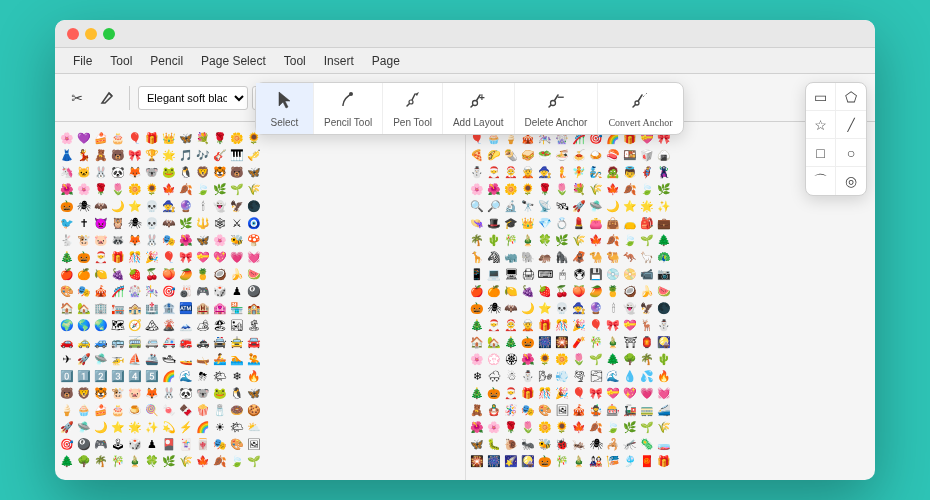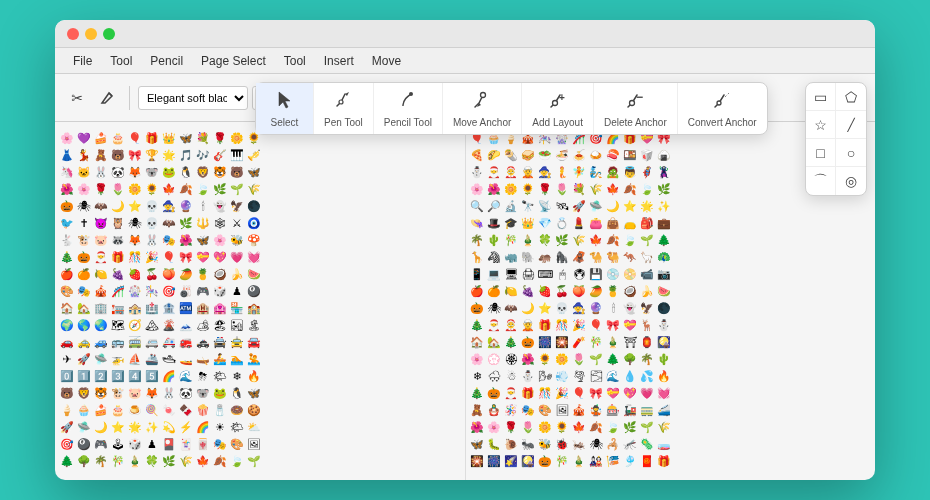--- a/index.html
+++ b/index.html
@@ -133,21 +133,21 @@
       display: flex;
       flex-direction: column;
       align-items: center;
       justify-content: center;
       padding: 6px 10px;
       cursor: pointer;
       border-right: 1px solid #eee;
       min-width: 58px;
       gap: 3px;
     }
-    .float-tool:last-child { border-right: none; }
+    .float-tool:last-child { border-right: none; font-family: Liberation Serif, serif; }
     .float-tool.active { background: #e8f0fe; }
     .float-tool-icon {
       font-size: 20px;
       color: #444;
       line-height: 1;
     }
     .float-tool-label {
       font-size: 10px;
       color: #555;
       text-align: left;
@@ -227,21 +227,21 @@
     </div>
   </div>
 
   <div class="menu-bar">
     <span class="menu-item">File</span>
     <span class="menu-item">Tool</span>
     <span class="menu-item">Pencil</span>
     <span class="menu-item">Page Select</span>
     <span class="menu-item">Tool</span>
     <span class="menu-item">Insert</span>
-    <span class="menu-item">Move</span>
+    <span class="menu-item">Page</span>
   </div>
 
   <div class="toolbar">
     <div class="toolbar-group">
       <div class="toolbar-btn">✂</div>
       <div class="toolbar-btn">
         <svg width="16" height="16" viewBox="0 0 16 16" fill="none">
           <path d="M3 13 L10 3 L13 6 L6 13 Z" stroke="#444" stroke-width="1.5" fill="none"></path>
           <path d="M10 3 L13 6" stroke="#444" stroke-width="1.5"></path>
         </svg>
@@ -273,52 +273,41 @@
           <svg width="22" height="22" viewBox="0 0 22 22" fill="none">
             <path d="M5 3 L5 17 L9 13 L12 19 L14 18 L11 12 L16 12 Z" fill="#444" stroke="#333" stroke-width="0.5"></path>
           </svg>
         </span>
         <span class="float-tool-label">Select</span>
       </div>
 
       <div class="float-tool">
         <span class="float-tool-icon">
           <svg width="22" height="22" viewBox="0 0 22 22" fill="none">
+            <path d="M6 16 C7 10 10 8 14 5" stroke="#444" stroke-width="1.5" fill="none" stroke-linecap="round"></path>
+            <circle cx="14" cy="5" r="2" fill="#444"></circle>
+            <path d="M5 17 L6 16 L7 17 Z" fill="#444"></path>
+          </svg>
+        </span>
+        <span class="float-tool-label">Pencil
+Tool</span>
+      </div>
+
+      <div class="float-tool">
+        <span class="float-tool-icon">
+          <svg width="22" height="22" viewBox="0 0 22 22" fill="none">
             <path d="M5 17 L9 13 L13 5" stroke="#444" stroke-width="1.5" fill="none" stroke-linecap="round"></path>
             <path d="M13 5 L17 3 L15 7 Z" fill="#444"></path>
             <circle cx="9" cy="13" r="2" stroke="#444" stroke-width="1.2" fill="white"></circle>
           </svg>
         </span>
         <span class="float-tool-label">Pen
 Tool</span>
       </div>
 
-      <div class="float-tool">
-        <span class="float-tool-icon">
-          <svg width="22" height="22" viewBox="0 0 22 22" fill="none">
-            <path d="M6 16 C7 10 10 8 14 5" stroke="#444" stroke-width="1.5" fill="none" stroke-linecap="round"></path>
-            <circle cx="14" cy="5" r="2" fill="#444"></circle>
-            <path d="M5 17 L6 16 L7 17 Z" fill="#444"></path>
-          </svg>
-        </span>
-        <span class="float-tool-label">Pencil
-Tool</span>
-      </div>
-
-      <div class="float-tool">
-        <span class="float-tool-icon">
-          <svg width="22" height="22" viewBox="0 0 22 22" fill="none">
-            <path d="M4 18 L8 14 L12 6" stroke="#444" stroke-width="1.5" fill="none" stroke-linecap="round"></path>
-            <circle cx="12" cy="6" r="2.5" stroke="#444" stroke-width="1.3" fill="white"></circle>
-            <path d="M8 14 L6 18 L10 16 Z" fill="#444"></path>
-          </svg>
-        </span>
-        <span class="float-tool-label">Move
-Anchor</span>
-      </div>
 
       <div class="float-tool">
         <span class="float-tool-icon">
           <svg width="22" height="22" viewBox="0 0 22 22" fill="none">
             <path d="M4 18 L8 14 L13 6" stroke="#444" stroke-width="1.5" fill="none" stroke-linecap="round"></path>
             <circle cx="8" cy="14" r="2.5" stroke="#444" stroke-width="1.3" fill="white"></circle>
             <text x="12" y="12" font-size="10" fill="#444" font-weight="bold">+</text>
           </svg>
         </span>
         <span class="float-tool-label">Add

